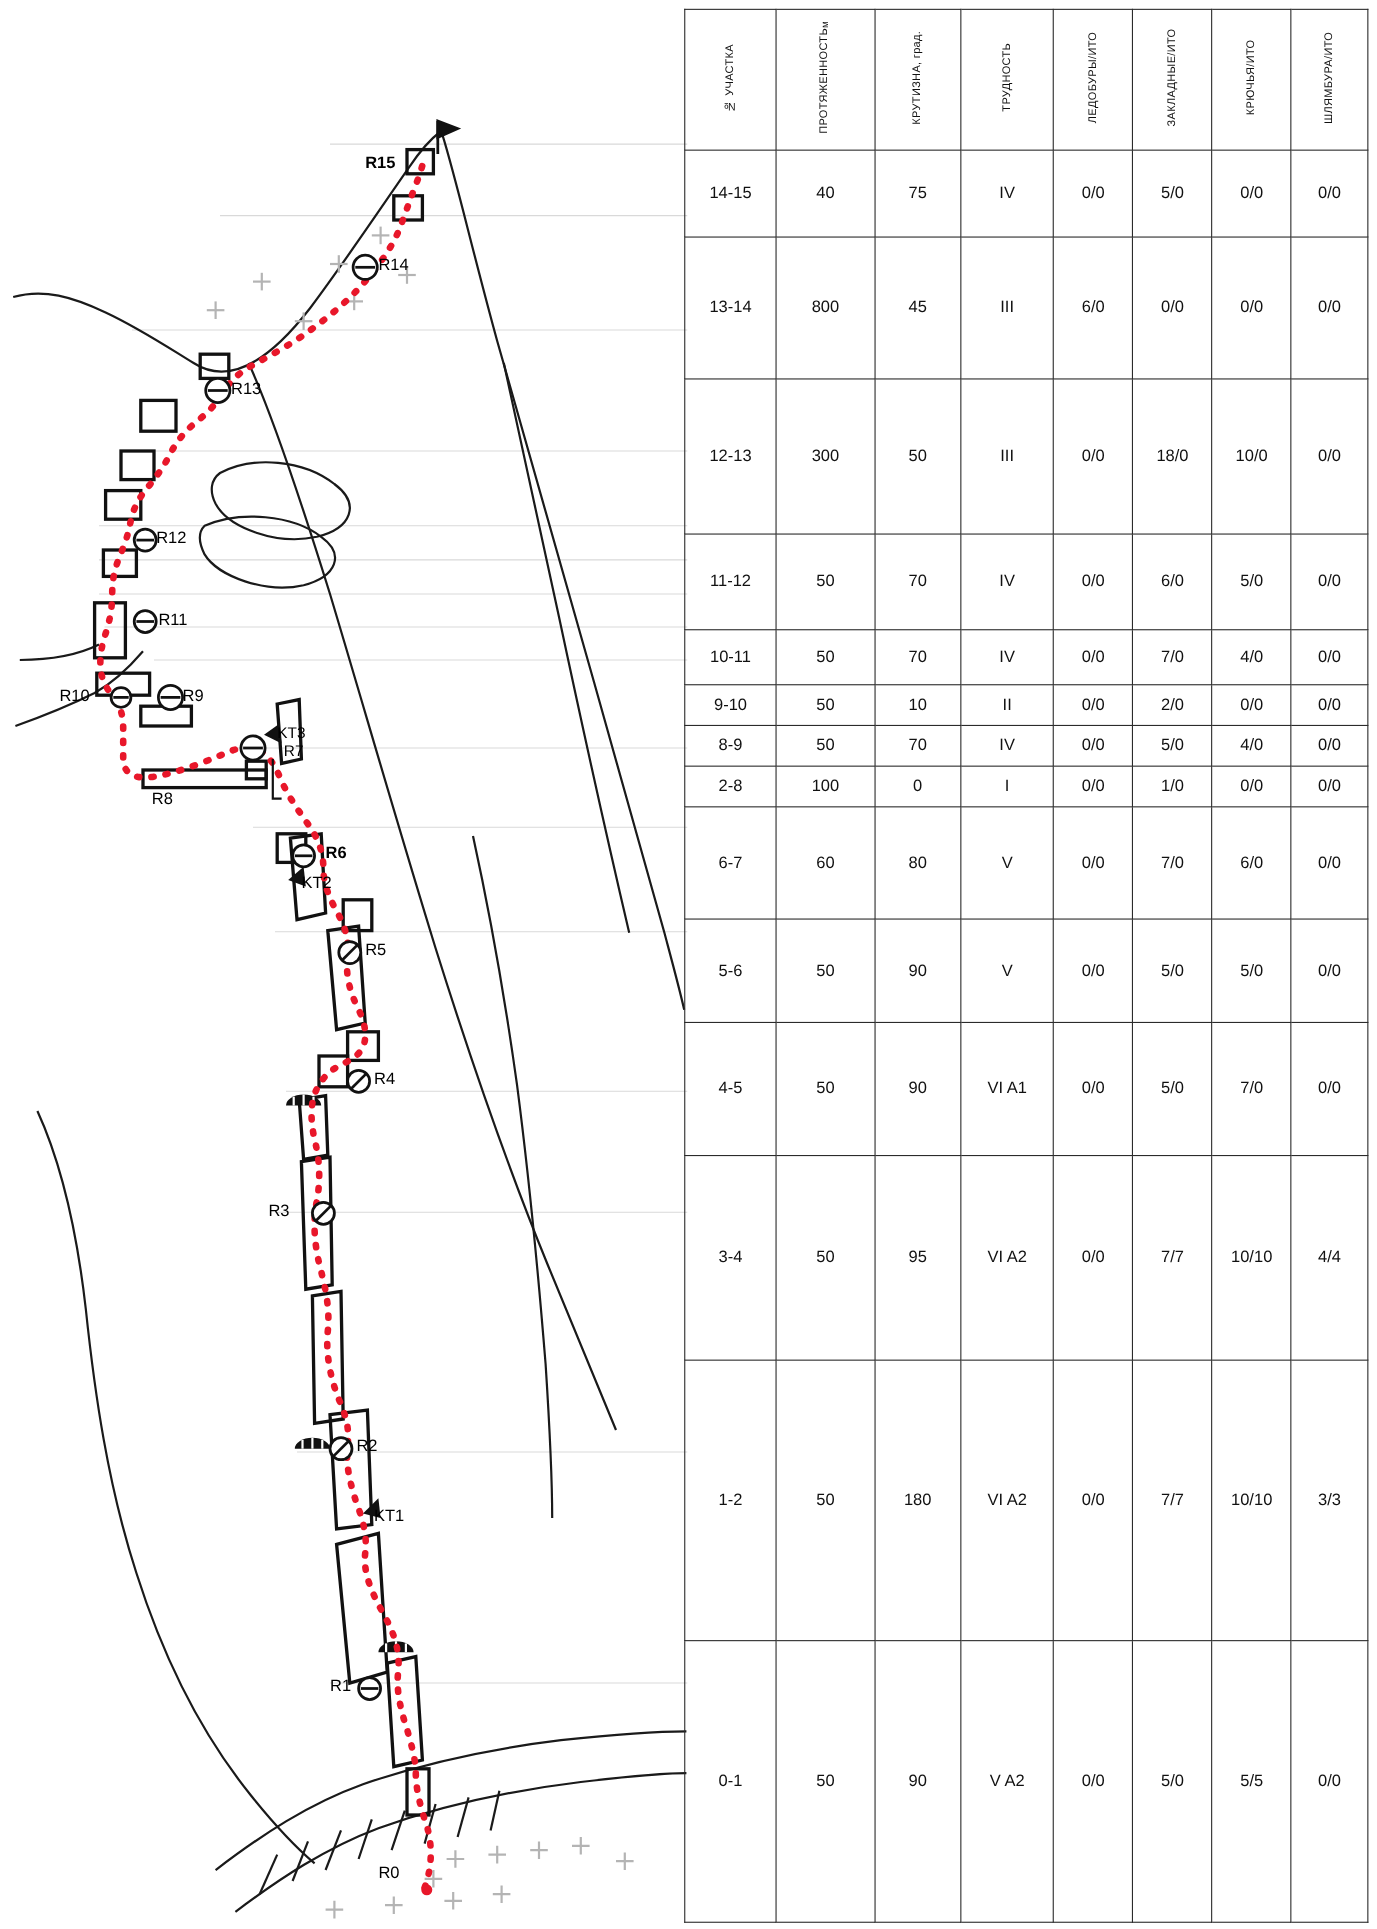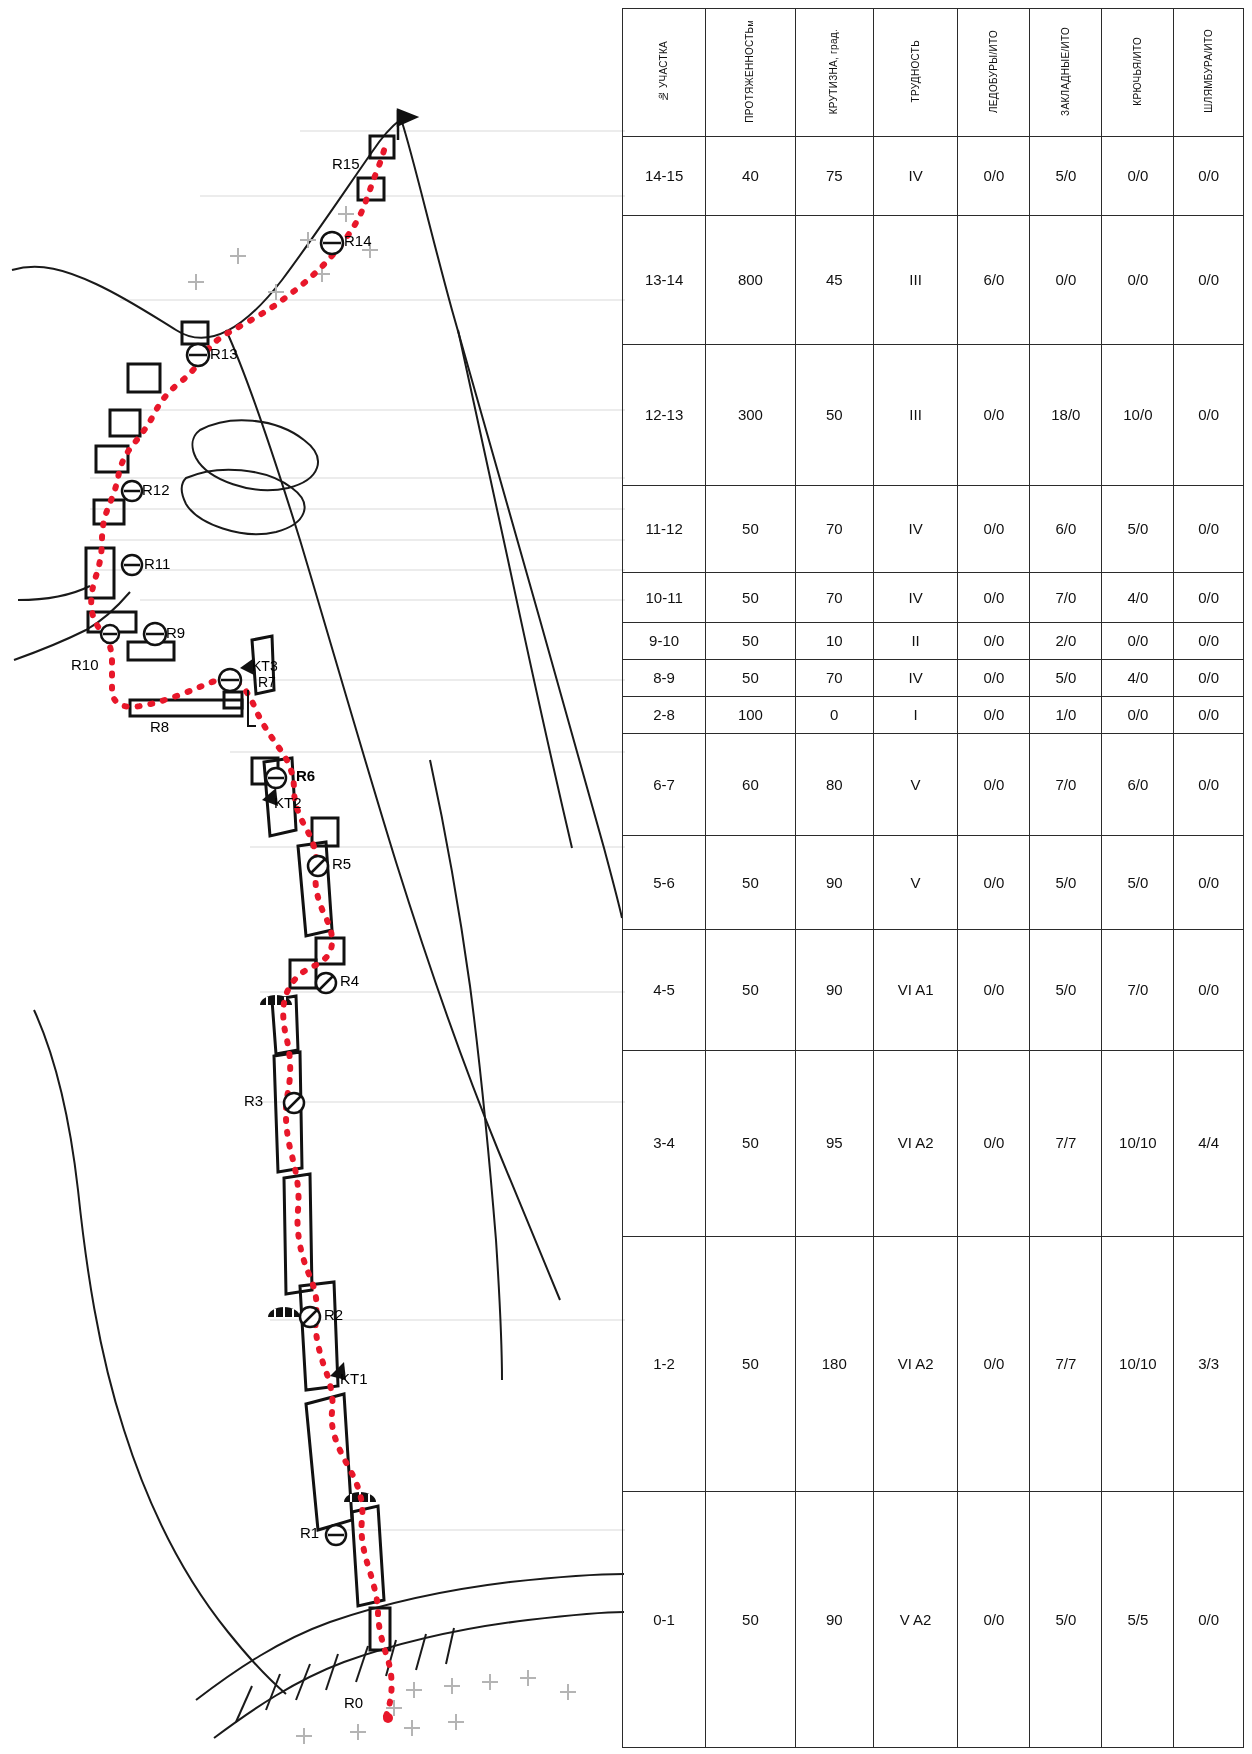--- a/index.html
+++ b/index.html
@@ -315,28 +315,28 @@
     <div class="pt-label" style="left:300px; top:1524px;">R1</div>
     <div class="pt-label" style="left:340px; top:1370px;">KT1</div>
     <div class="pt-label" style="left:324px; top:1306px;text-align:right;">R2</div>
     <div class="pt-label" style="left:244px; top:1092px;">R3</div>
     <div class="pt-label" style="left:340px; top:972px;">R4</div>
     <div class="pt-label" style="left:332px; top:855px;">R5</div>
     <div class="pt-label" style="left:274px; top:794px;">KT2</div>
     <div class="pt-label" style="left:296px; top:767px;font-weight:bold;">R6</div>
     <div class="pt-label small" style="left:258px; top:674px;">R7</div>
     <div class="pt-label small" style="left:252px; top:658px;">KT3</div>
-    <div class="pt-label" style="left:138px; top:718px;margin-left:12px;">R8</div>
+    <div class="pt-label" style="left:138px; top:718px;">R8</div>
     <div class="pt-label" style="left:166px; top:624px;">R9</div>
-    <div class="pt-label" style="left:71px;  top:624px;margin-top:32px;">R10</div>
+    <div class="pt-label" style="left:54px;  top:624px;">R10</div>
     <div class="pt-label" style="left:144px; top:555px;">R11</div>
     <div class="pt-label" style="left:142px; top:481px;">R12</div>
     <div class="pt-label" style="left:210px; top:345px;">R13</div>
     <div class="pt-label" style="left:344px; top:232px;">R14</div>
-    <div class="pt-label" style="left:332px; top:155px;">R15</div>
+    <div class="pt-label" style="left:332px; top:140px;font-weight:bold;">R15</div>
   </div>
 
   <div id="table-wrap">
     <table class="route">
       <colgroup>
         <col class="c0">
           <col class="c1">
           <col class="c2">
           <col class="c3">
         <col class="c4">

